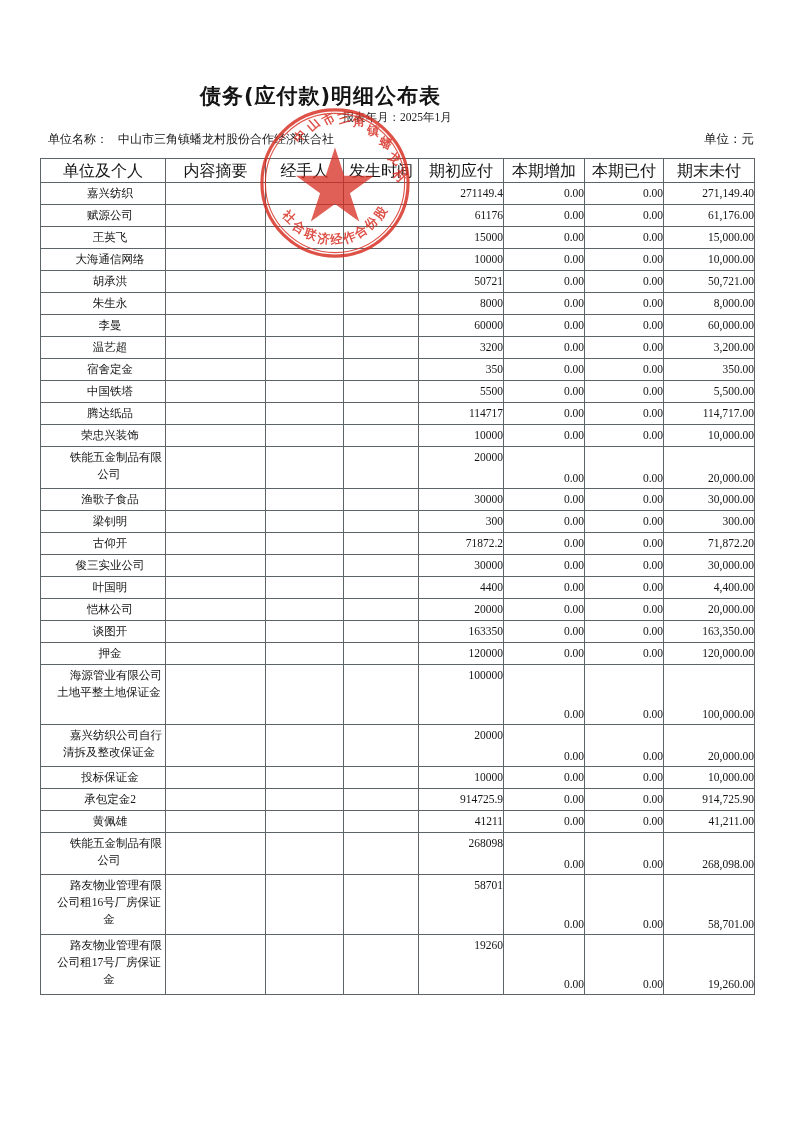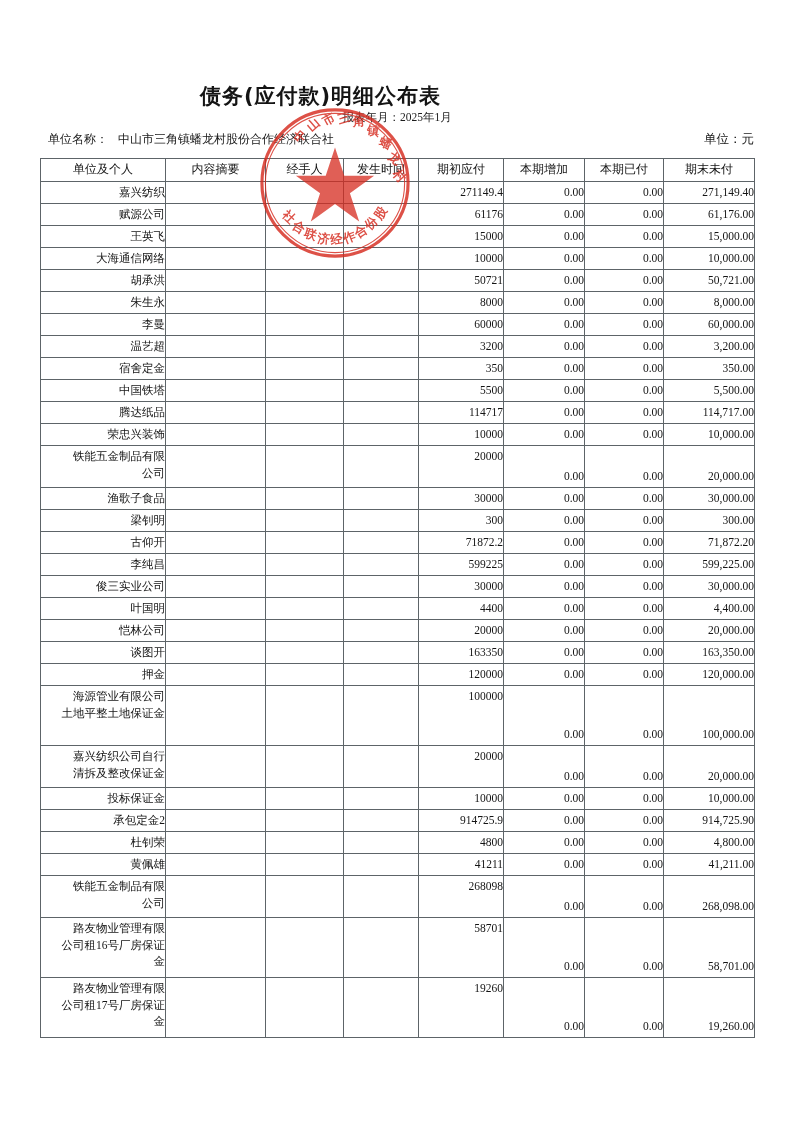--- a/index.html
+++ b/index.html
@@ -88,25 +88,25 @@
   table.ledger th,
   table.ledger td {
     border: 1px solid #5d6468;
     padding: 0;
     vertical-align: middle;
     line-height: 1.45;
   }
   table.ledger th {
     height: 22px;
     font-weight: normal;
-    font-size: 12px;
+    font-size: 16px;
     color: #141414;
   }
   td.c-name {
-    text-align: right;
+    text-align: center;
     padding: 1px 3px 1px 6px;
     text-indent: 14px;
     word-break: break-all;
     color: #141414;
   }
   td.c-name.wrap { text-indent: 14px; }
   td.c-blank { }
   td.c-num {
     text-align: right;
     padding: 1px 4px 1px 2px;
@@ -345,30 +345,20 @@
             <td class="c-name">古仰开</td>
             <td class="c-blank"></td>
             <td class="c-blank"></td>
             <td class="c-blank"></td>
             <td class="c-num opening">71872.2</td>
             <td class="c-num later">0.00</td>
             <td class="c-num later">0.00</td>
             <td class="c-num later">71,872.20</td>
           </tr>
           <tr class="r1">
-            <td class="c-name">李纯昌</td>
-            <td class="c-blank"></td>
-            <td class="c-blank"></td>
-            <td class="c-blank"></td>
-            <td class="c-num opening">599225</td>
-            <td class="c-num later">0.00</td>
-            <td class="c-num later">0.00</td>
-            <td class="c-num later">599,225.00</td>
-          </tr>
-          <tr class="r1">
             <td class="c-name">俊三实业公司</td>
             <td class="c-blank"></td>
             <td class="c-blank"></td>
             <td class="c-blank"></td>
             <td class="c-num opening">30000</td>
             <td class="c-num later">0.00</td>
             <td class="c-num later">0.00</td>
             <td class="c-num later">30,000.00</td>
           </tr>
           <tr class="r1">
@@ -443,30 +433,20 @@
           </tr>
           <tr class="r1">
             <td class="c-name">承包定金2</td>
             <td class="c-blank"></td>
             <td class="c-blank"></td>
             <td class="c-blank"></td>
             <td class="c-num opening">914725.9</td>
             <td class="c-num later">0.00</td>
             <td class="c-num later">0.00</td>
             <td class="c-num later">914,725.90</td>
-          </tr>
-          <tr class="r1">
-            <td class="c-name">杜钊荣</td>
-            <td class="c-blank"></td>
-            <td class="c-blank"></td>
-            <td class="c-blank"></td>
-            <td class="c-num opening">4800</td>
-            <td class="c-num later">0.00</td>
-            <td class="c-num later">0.00</td>
-            <td class="c-num later">4,800.00</td>
           </tr>
           <tr class="r1">
             <td class="c-name">黄佩雄</td>
             <td class="c-blank"></td>
             <td class="c-blank"></td>
             <td class="c-blank"></td>
             <td class="c-num opening">41211</td>
             <td class="c-num later">0.00</td>
             <td class="c-num later">0.00</td>
             <td class="c-num later">41,211.00</td>

